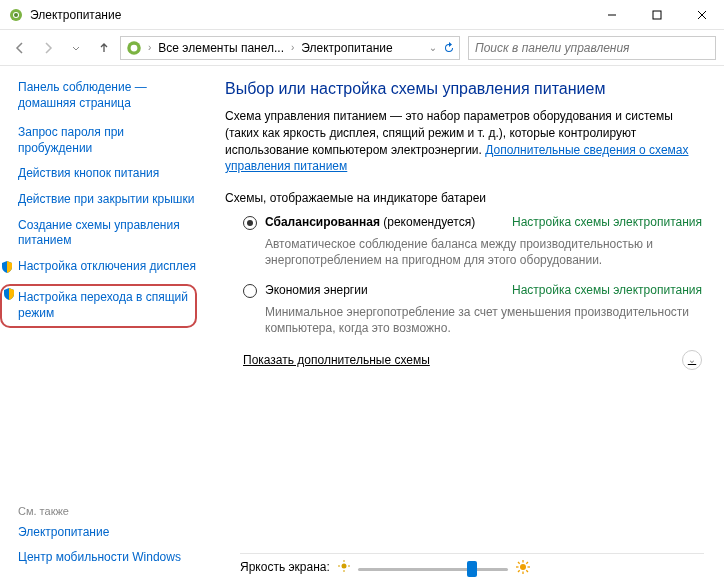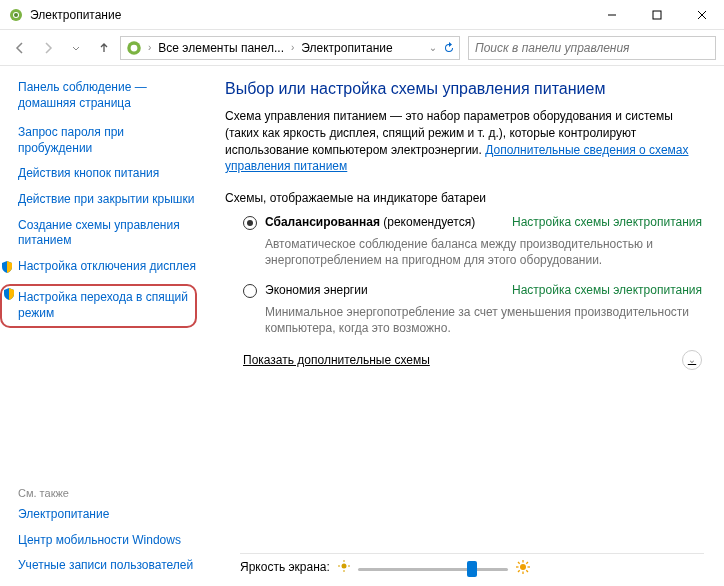--- a/index.html
+++ b/index.html
@@ -150,21 +150,20 @@
       <span class="side-icon" style="left:0;"><svg viewBox="0 0 14 14">
             <path d="M7 1 L12 3 L12 7 Q12 11 7 13 Q2 11 2 7 L2 3 Z" fill="#0078d7"></path>
             <path d="M7 1 L12 3 L12 7 Q12 11 7 13 Z" fill="#ffb900"></path>
           </svg></span>
       <span>Настройка перехода в спящий режим</span>
     </div>
     <div class="spacer"></div>
     <div class="see-also">См. также</div>
     <div class="side-link">Электропитание</div>
     <div class="side-link">Центр мобильности Windows</div>
-    <div class="side-link" style="margin-bottom:2px;">Учетные записи пользователей</div>
   </div>
 
   <div class="main">
     <h1>Выбор или настройка схемы управления питанием</h1>
     <p class="intro">
       <span>Схема управления питанием — это набор параметров оборудования и системы (таких как яркость дисплея, спящий режим и т. д.), которые контролируют использование компьютером электроэнергии. </span><a>Дополнительные сведения о схемах управления питанием</a>
     </p>
     <div class="section-title">Схемы, отображаемые на индикаторе батареи</div>
 
     <div class="plan">

